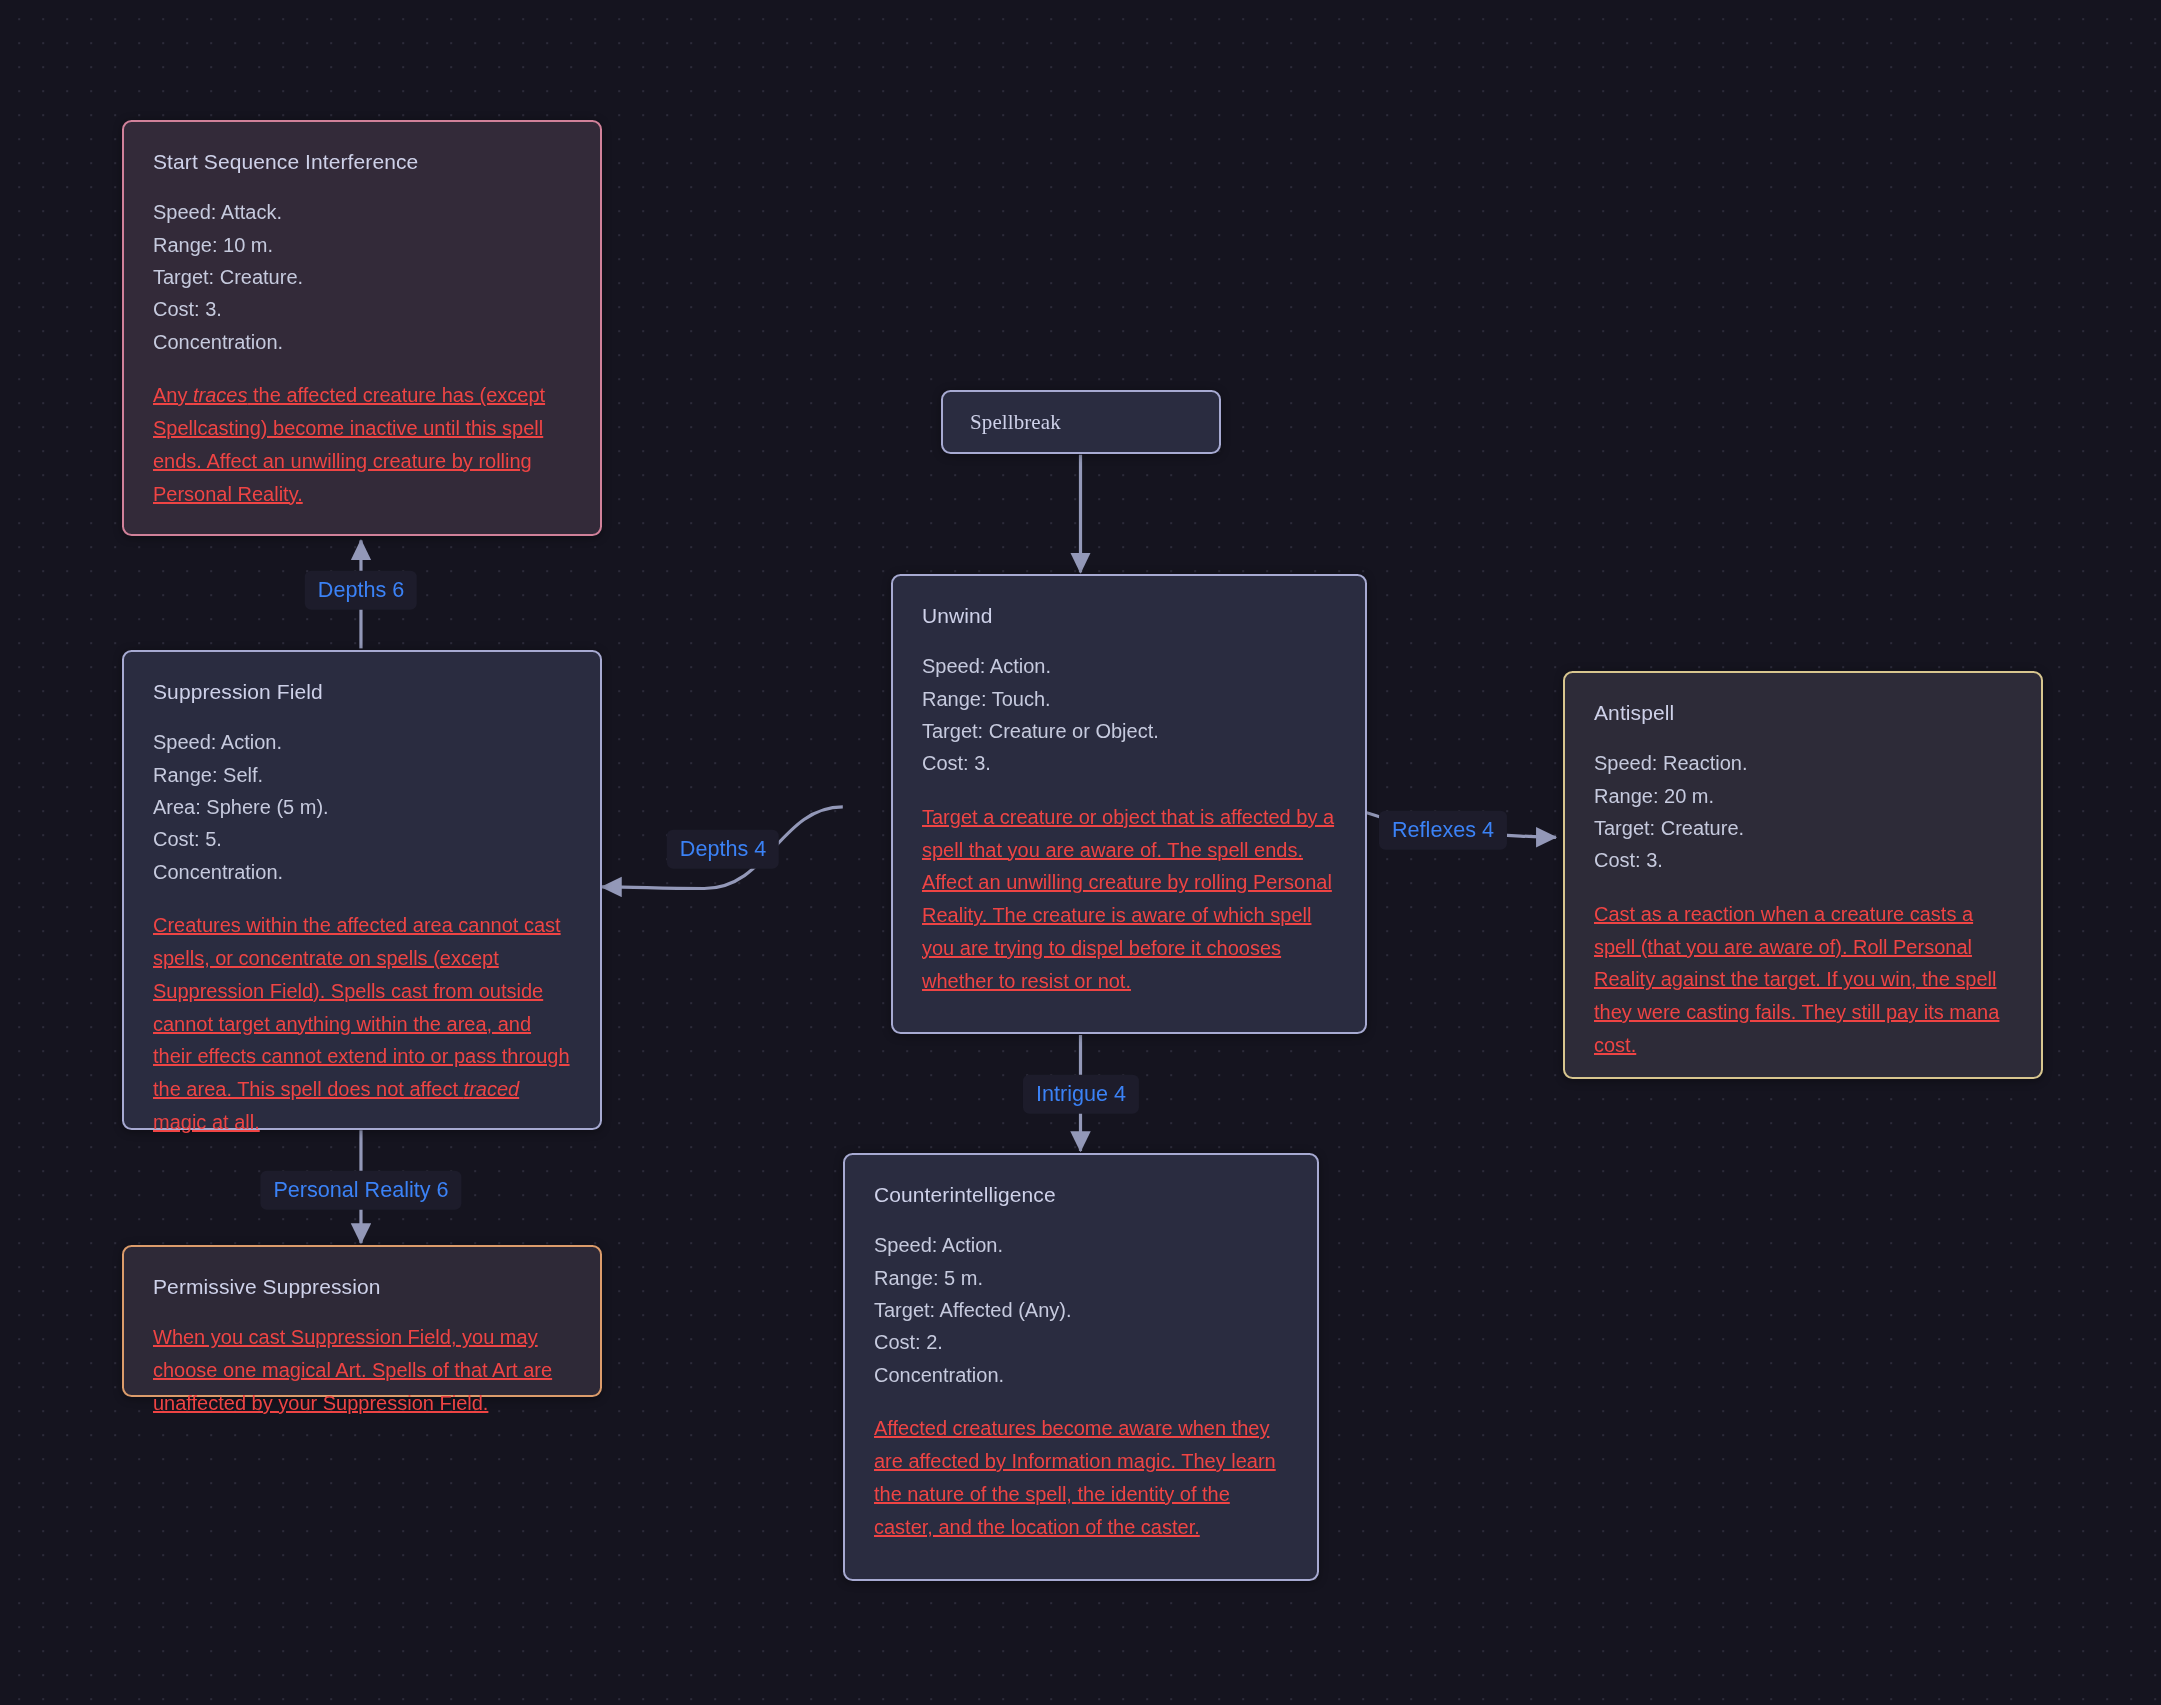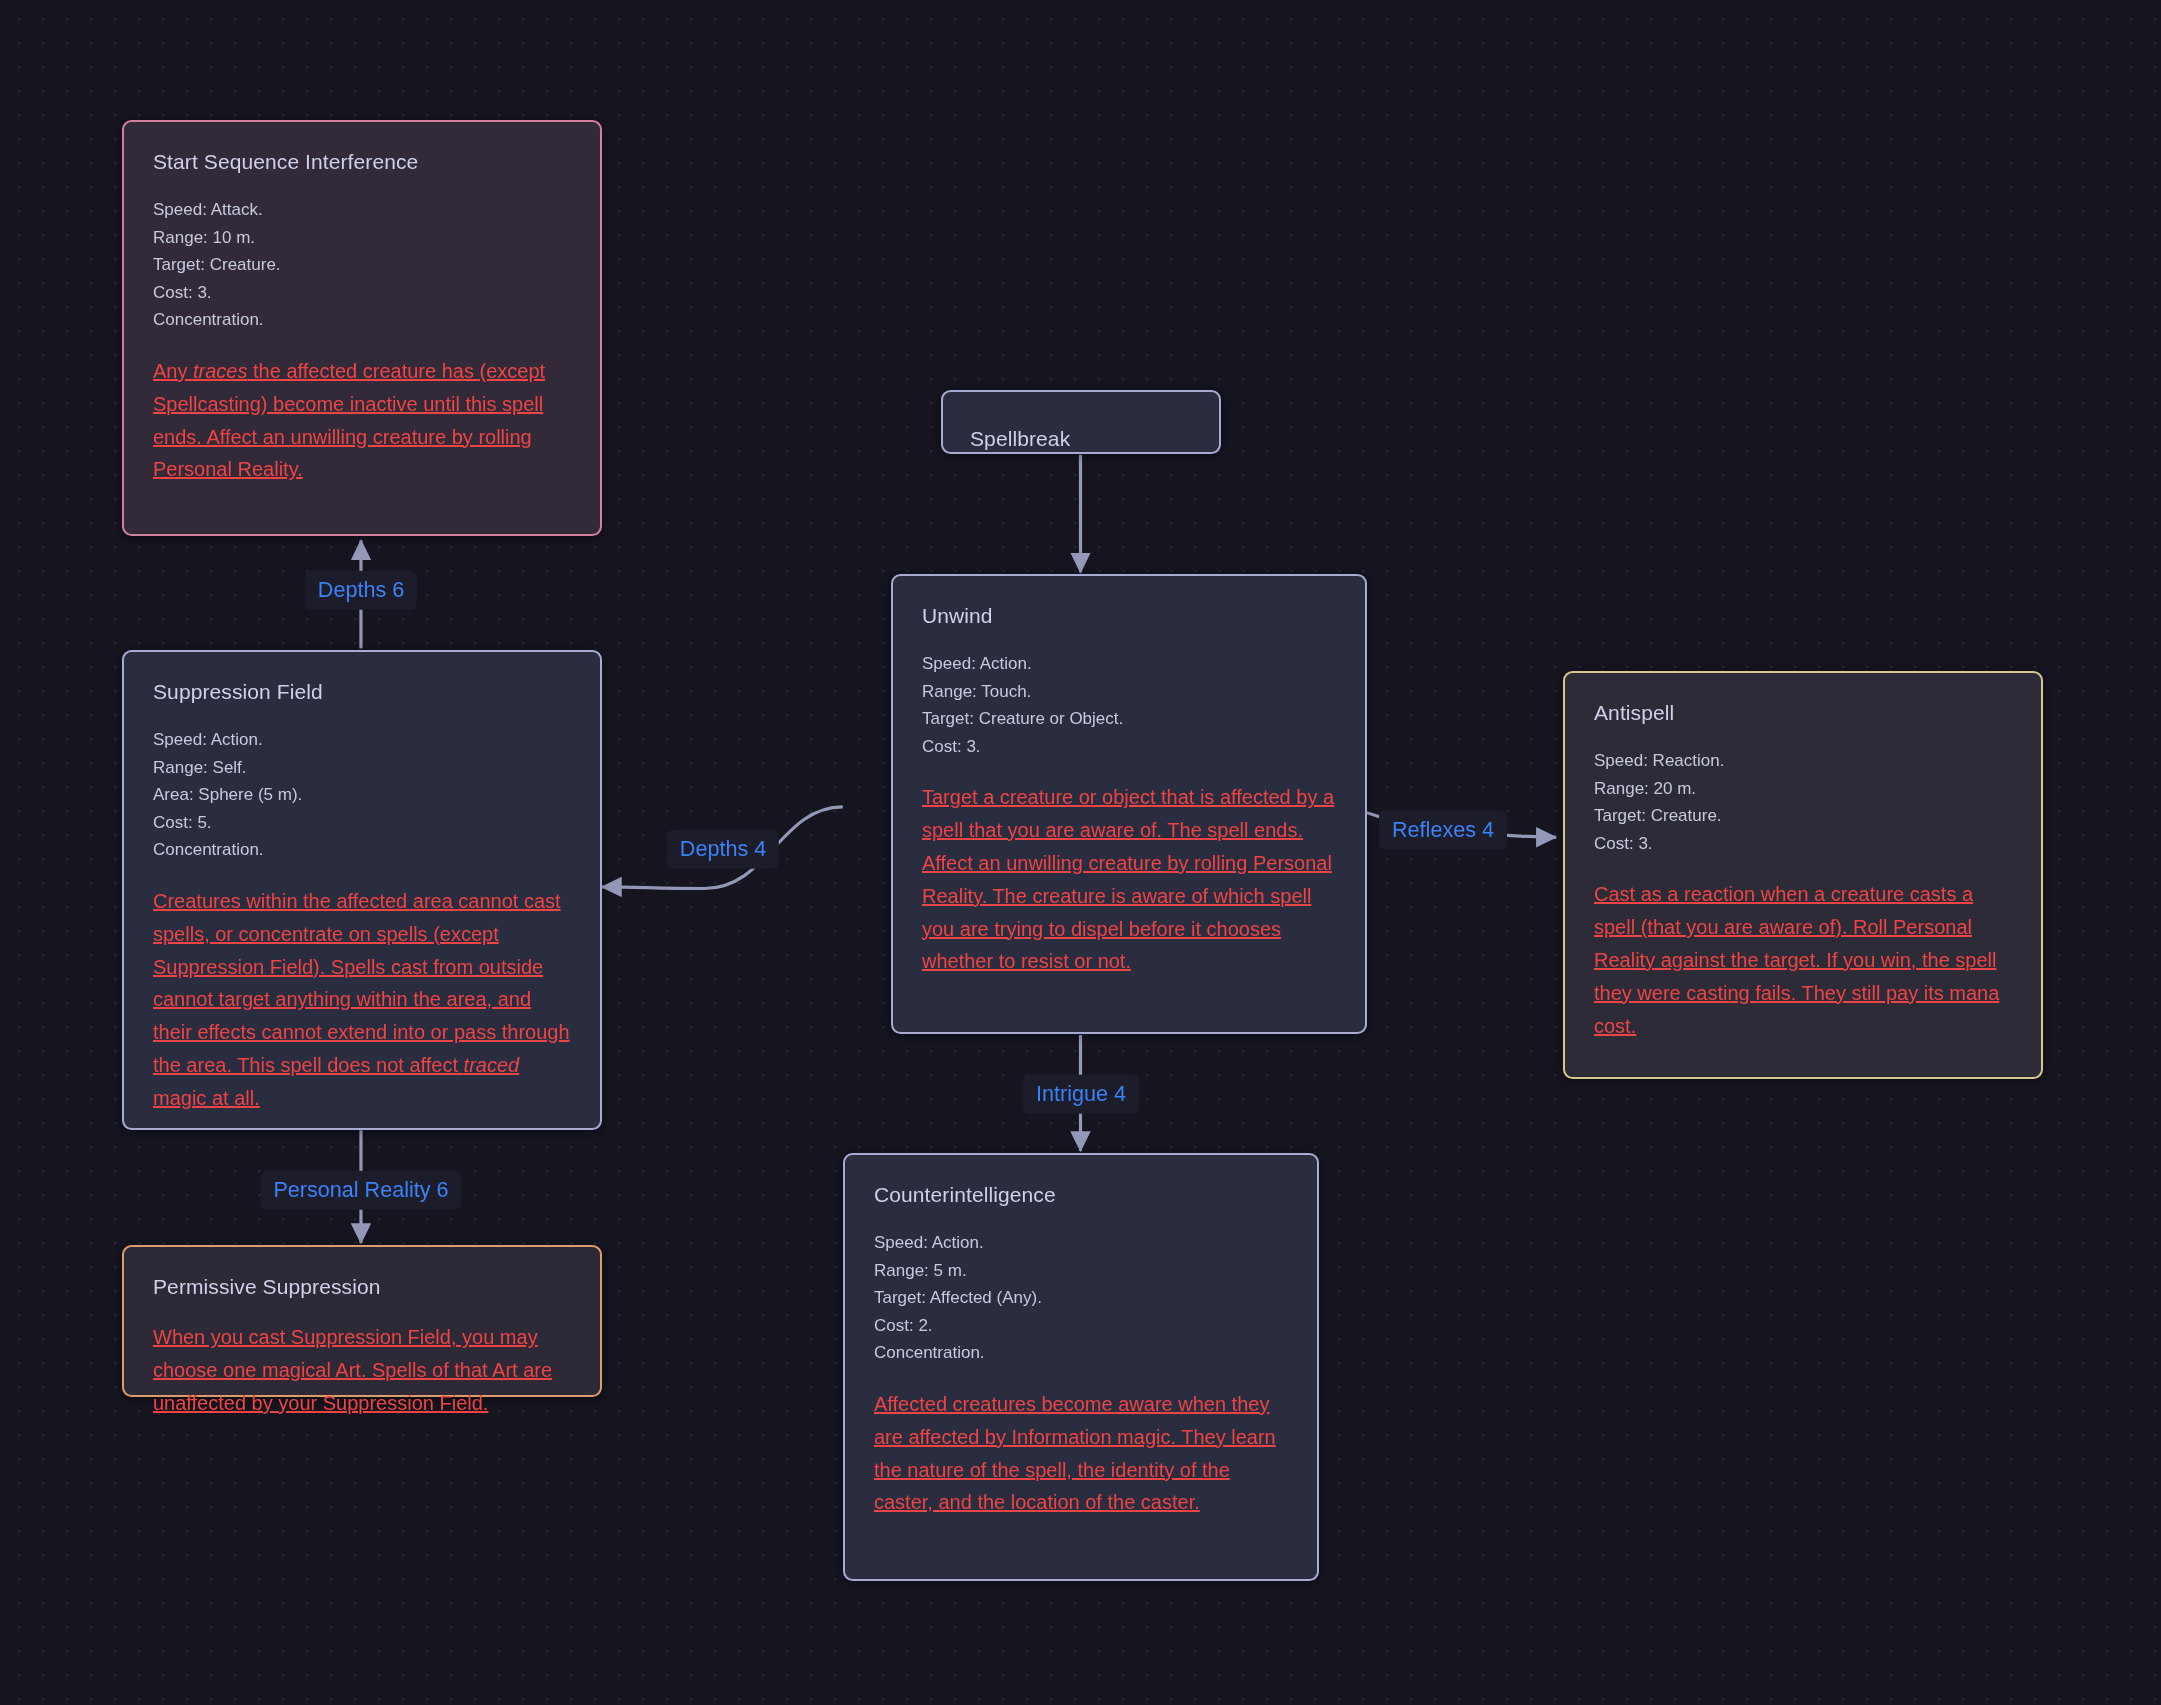--- a/index.html
+++ b/index.html
@@ -54,42 +54,43 @@
 
   .node-title {
     font-size: 21px;
     line-height: 1.25;
     color: #ced1e9;
     letter-spacing: 0.1px;
   }
 
   .node-stats {
     margin-top: 21px;
-    font-size: 17px;
+    font-size: 20px;
     line-height: 1.62;
     color: #c6cade;
   }
 
   .node-stats .stat-line { white-space: nowrap; }
 
   .node-body {
     margin-top: 21px;
     font-size: 20px;
     line-height: 1.64;
     color: #ef4444;
     text-decoration: underline;
   }
 
   .node-body em { font-style: italic; }
 
   
   .node.simple {
     display: flex;
-    align-items: flex-end;
+    align-items: center;
     padding: 0 8px 0 27px;
+    font-family: Liberation Serif, serif;
   }
   .node.simple .node-title { font-size: 21px; }
 
   
   .edge-label {
     position: absolute;
     z-index: 4;
     background: #1d1c2b;
     border-radius: 6.4px;
     padding: 6.4px 13px;

